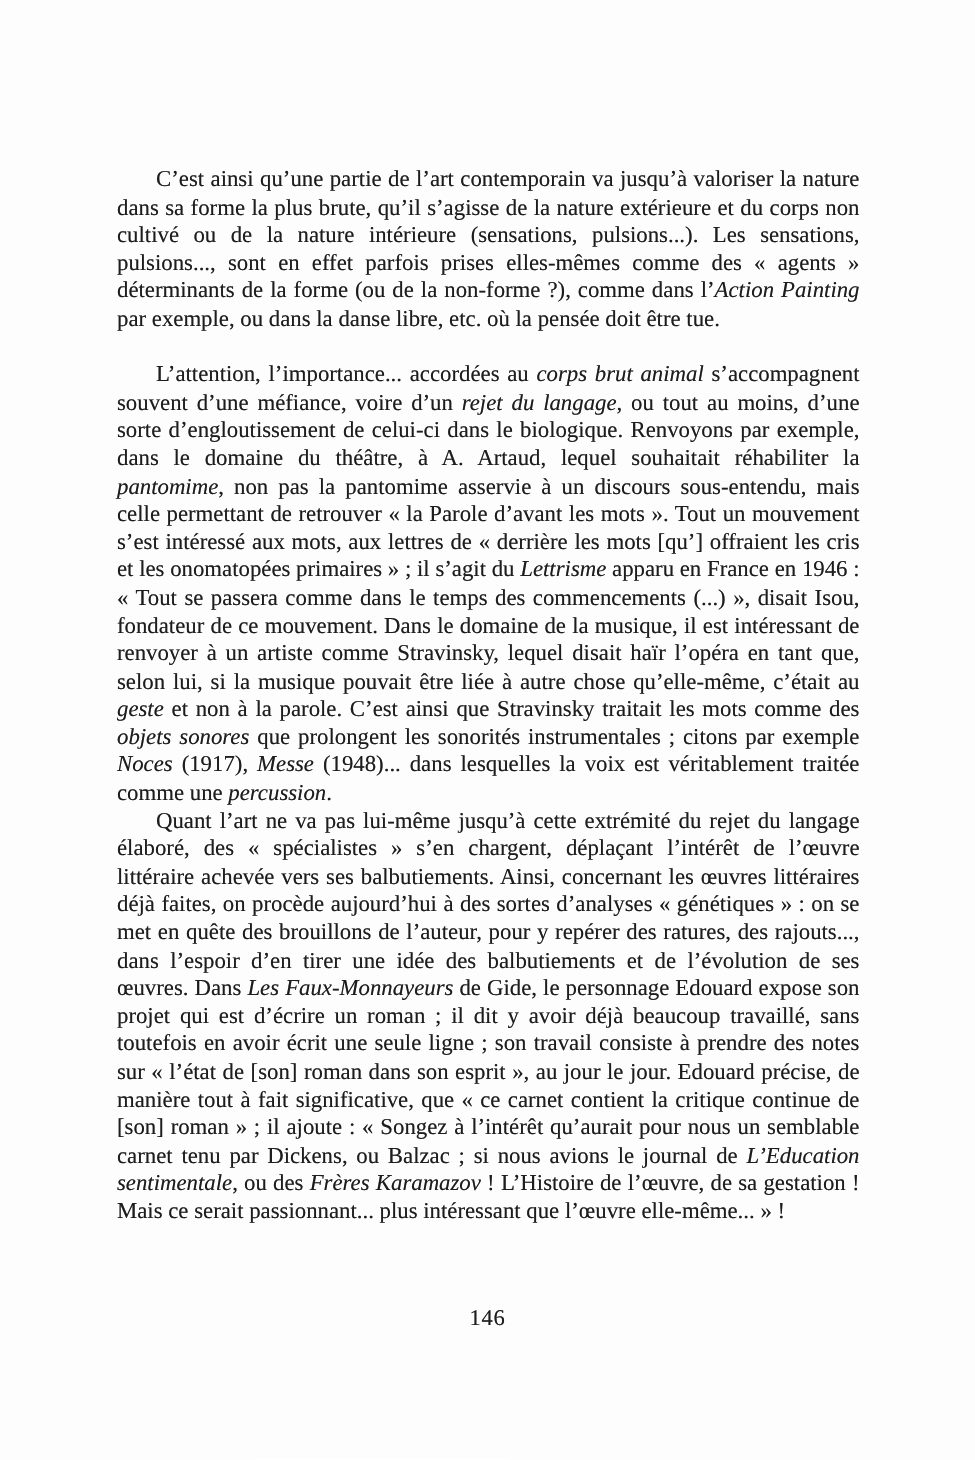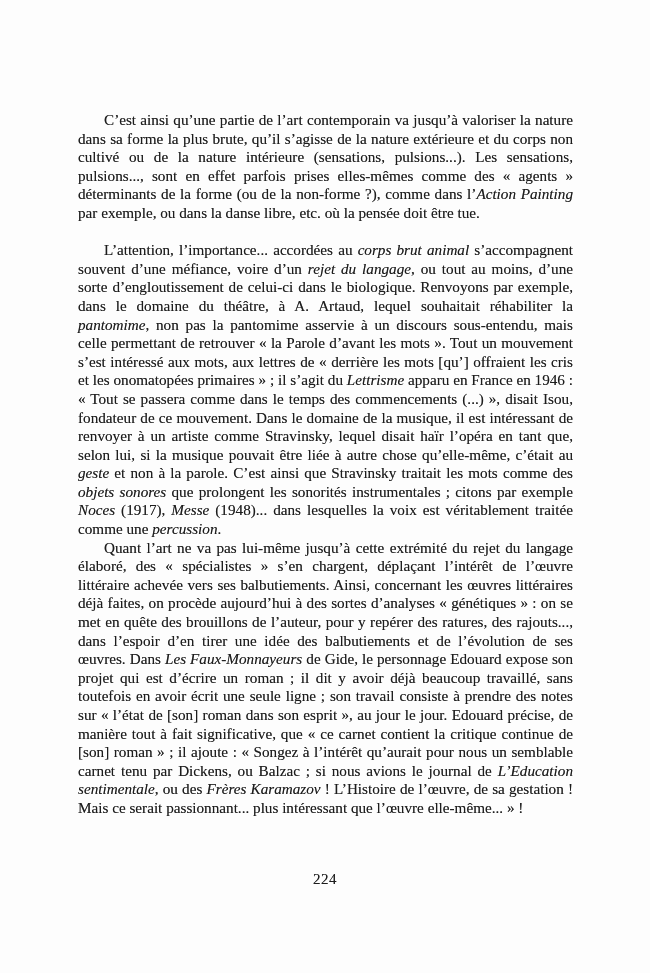--- a/index.html
+++ b/index.html
@@ -51,14 +51,14 @@
 </style>
 </head>
 <body>
 
 <div class="page">
   <div class="text-block">
       <p class="para-0"><span>C’est ainsi qu’une partie de l’art contemporain va jusqu’à valoriser la nature dans sa forme la plus brute, qu’il s’agisse de la nature extérieure et du corps non cultivé ou de la nature intérieure (sensations, pulsions...). Les sensations, pulsions..., sont en effet parfois prises elles-mêmes comme des « agents » déterminants de la forme (ou de la non-forme ?), comme dans l’</span><em>Action Painting</em><span> par exemple, ou dans la danse libre, etc. où la pensée doit être tue.</span></p>
       <p class="para-1"><span>L’attention, l’importance... accordées au </span><em>corps brut animal</em><span> s’accompagnent souvent d’une méfiance, voire d’un </span><em>rejet du langage</em><span>, ou tout au moins, d’une sorte d’engloutissement de celui-ci dans le biologique. Renvoyons par exemple, dans le domaine du théâtre, à A. Artaud, lequel souhaitait réhabiliter la </span><em>pantomime</em><span>, non pas la pantomime asservie à un discours sous-entendu, mais celle permettant de retrouver « la Parole d’avant les mots ». Tout un mouvement s’est intéressé aux mots, aux lettres de « derrière les mots [qu’] offraient les cris et les onomatopées primaires » ; il s’agit du </span><em>Lettrisme</em><span> apparu en France en 1946 : « Tout se passera comme dans le temps des commencements (...) », disait Isou, fondateur de ce mouvement. Dans le domaine de la musique, il est intéressant de renvoyer à un artiste comme Stravinsky, lequel disait haïr l’opéra en tant que, selon lui, si la musique pouvait être liée à autre chose qu’elle-même, c’était au </span><em>geste</em><span> et non à la parole. C’est ainsi que Stravinsky traitait les mots comme des </span><em>objets sonores</em><span> que prolongent les sonorités instrumentales ; citons par exemple </span><em>Noces</em><span> (1917), </span><em>Messe</em><span> (1948)... dans lesquelles la voix est véritablement traitée comme une </span><em>percussion</em><span>.</span></p>
       <p class="para-2"><span>Quant l’art ne va pas lui-même jusqu’à cette extrémité du rejet du langage élaboré, des « spécialistes » s’en chargent, déplaçant l’intérêt de l’œuvre littéraire achevée vers ses balbutiements. Ainsi, concernant les œuvres littéraires déjà faites, on procède aujourd’hui à des sortes d’analyses « génétiques » : on se met en quête des brouillons de l’auteur, pour y repérer des ratures, des rajouts..., dans l’espoir d’en tirer une idée des balbutiements et de l’évolution de ses œuvres. Dans </span><em>Les Faux-Monnayeurs</em><span> de Gide, le personnage Edouard expose son projet qui est d’écrire un roman ; il dit y avoir déjà beaucoup travaillé, sans toutefois en avoir écrit une seule ligne ; son travail consiste à prendre des notes sur « l’état de [son] roman dans son esprit », au jour le jour. Edouard précise, de manière tout à fait significative, que « ce carnet contient la critique continue de [son] roman » ; il ajoute : « Songez à l’intérêt qu’aurait pour nous un semblable carnet tenu par Dickens, ou Balzac ; si nous avions le journal de </span><em>L’Education sentimentale</em><span>, ou des </span><em>Frères Karamazov</em><span> ! L’Histoire de l’œuvre, de sa gestation ! Mais ce serait passionnant... plus intéressant que l’œuvre elle-même... » !</span></p>
     </div>
-  <div class="page-number">224</div>
+  <div class="page-number">146</div>
 </div>
 
 </body></html>

